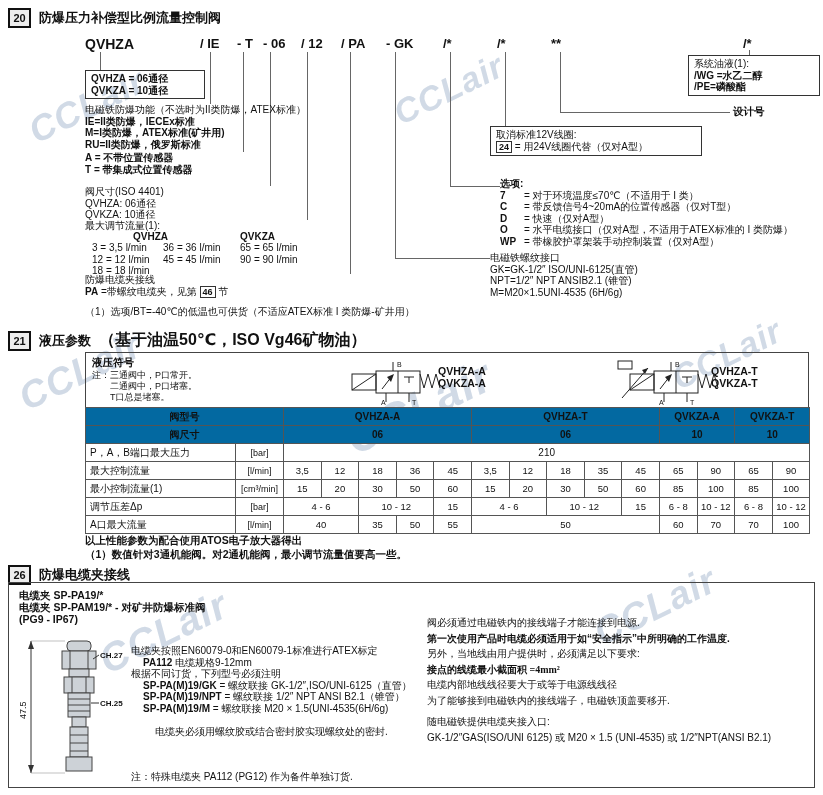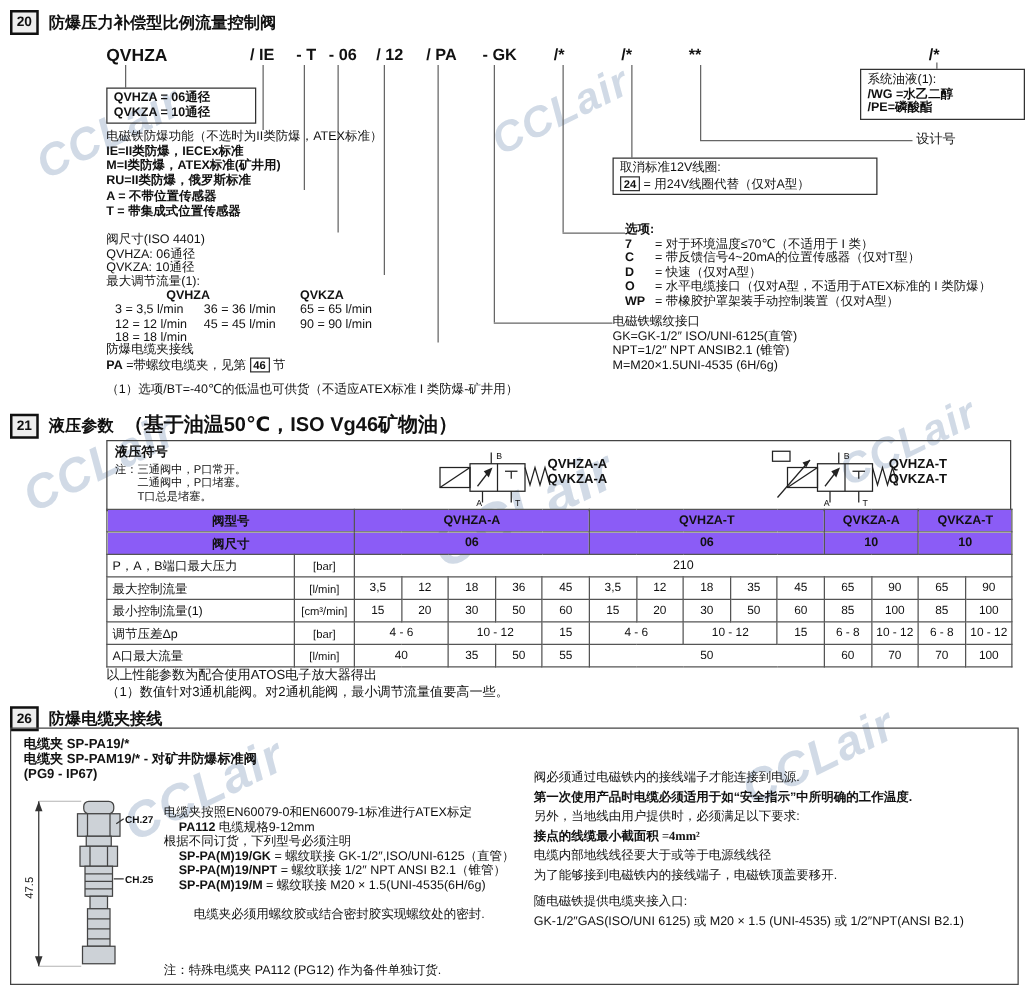--- a/index.html
+++ b/index.html
@@ -2,38 +2,38 @@
 <html><head>
 <meta charset="utf-8">
 <style>
   html,body{margin:0;padding:0;background:#fff;}
   #page{position:relative;width:823px;height:795px;background:#fff;overflow:hidden;
         font-family:"Liberation Sans","DejaVu Sans",sans-serif;color:#111;}
   .abs{position:absolute;}
   .b{font-weight:bold;}
   .fs9{font-size:9px;line-height:11px;}
   .fs10{font-size:10px;line-height:11.5px;}
-  .fs105{font-size:10.5px;line-height:12px;}
+  .fs105{font-size:10.5px;line-height:12px;font-weight:bold;}
   .nw{white-space:nowrap;}
   .box{border:1px solid #333;padding:2px 5px;background:transparent;}
   .vl{position:absolute;width:1px;background:#666;}
   .hl{position:absolute;height:1px;background:#666;}
   .numbox{display:inline-flex;align-items:center;justify-content:center;width:19px;height:16px;
           border:2px solid #111;font-weight:bold;font-size:11px;background:#eee;flex:none;}
   .sechead{display:flex;align-items:center;gap:8px;}
   .sec-title{font-weight:bold;font-size:13px;white-space:nowrap;}
   .sub{font-weight:bold;font-size:16px;}
   .code{position:absolute;top:36px;font-weight:bold;font-size:13px;white-space:nowrap;}
   .wm{position:absolute;color:#b3c3d6;opacity:.6;font-style:italic;font-weight:bold;
       transform:rotate(-26deg);letter-spacing:1px;pointer-events:none;z-index:0;}
   .refbox{display:inline-block;border:1px solid #333;padding:0 2px;font-weight:bold;font-size:9px;line-height:10px;}
   .optkey{display:inline-block;width:24px;font-weight:bold;}
   table{border-collapse:collapse;table-layout:fixed;width:725px;font-size:10px;}
   td{border:1px solid #555;text-align:center;padding:1px 2px;height:15px;overflow:hidden;}
-  tr.hdr td{background:#8b5cf6;font-weight:bold;}
+  tr.hdr td{background:#0369a1;font-weight:bold;}
   td.lab{text-align:left;padding-left:4px;white-space:nowrap;}
   td.unit{font-size:9px;white-space:nowrap;}
   td.sm{font-size:9.5px;white-space:nowrap;padding:1px 0;}
   svg{overflow:visible;}
   .symline{stroke:#222;fill:none;stroke-width:1;}
 </style>
 </head>
 <body>
 
 <div id="page">

